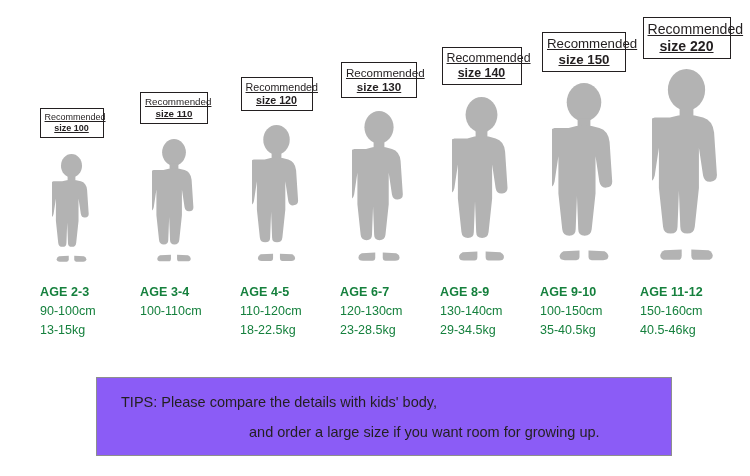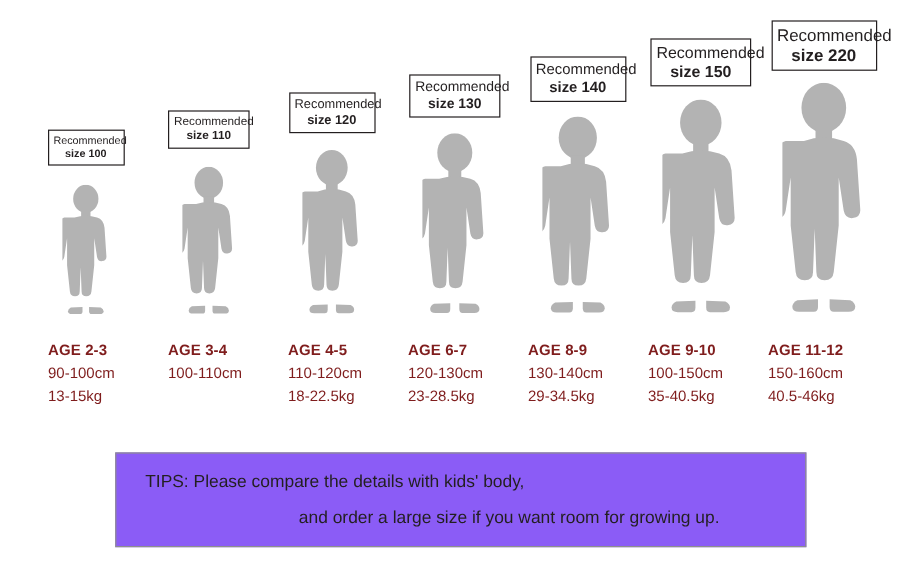--- a/index.html
+++ b/index.html
@@ -26,20 +26,21 @@
   
   .rec-box {
     position: absolute;
     border: 1px solid #231f20;
     background: #ffffff;
     box-sizing: border-box;
     text-align: center;
     line-height: 1.18;
     padding: 3px 4px 4px 4px;
     white-space: nowrap;
+    text-decoration: underline;
   }
   .rec-box .rec-top {
     display: block;
     font-weight: normal;
   }
   .rec-box .rec-bottom {
     display: block;
     font-weight: bold;
   }
 
@@ -52,21 +53,21 @@
     display: block;
     width: 100%;
     height: 100%;
   }
 
   
   .info {
     position: absolute;
     font-size: 12.5px;
     line-height: 1.52;
-    color: #7f1d1d;
+    color: #15803d;
     white-space: nowrap;
   }
   .info .age {
     display: block;
     font-weight: bold;
     letter-spacing: 0.1px;
   }
   .info .height {
     display: block;
   }

